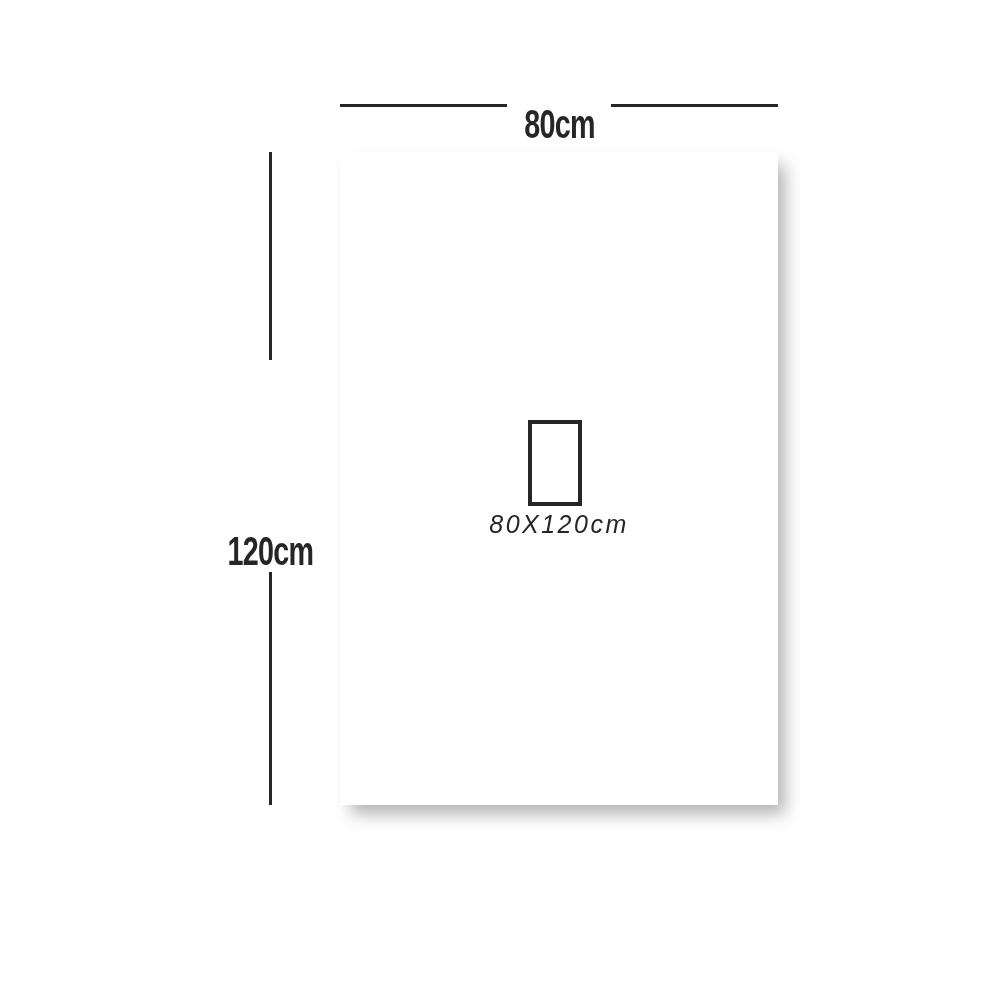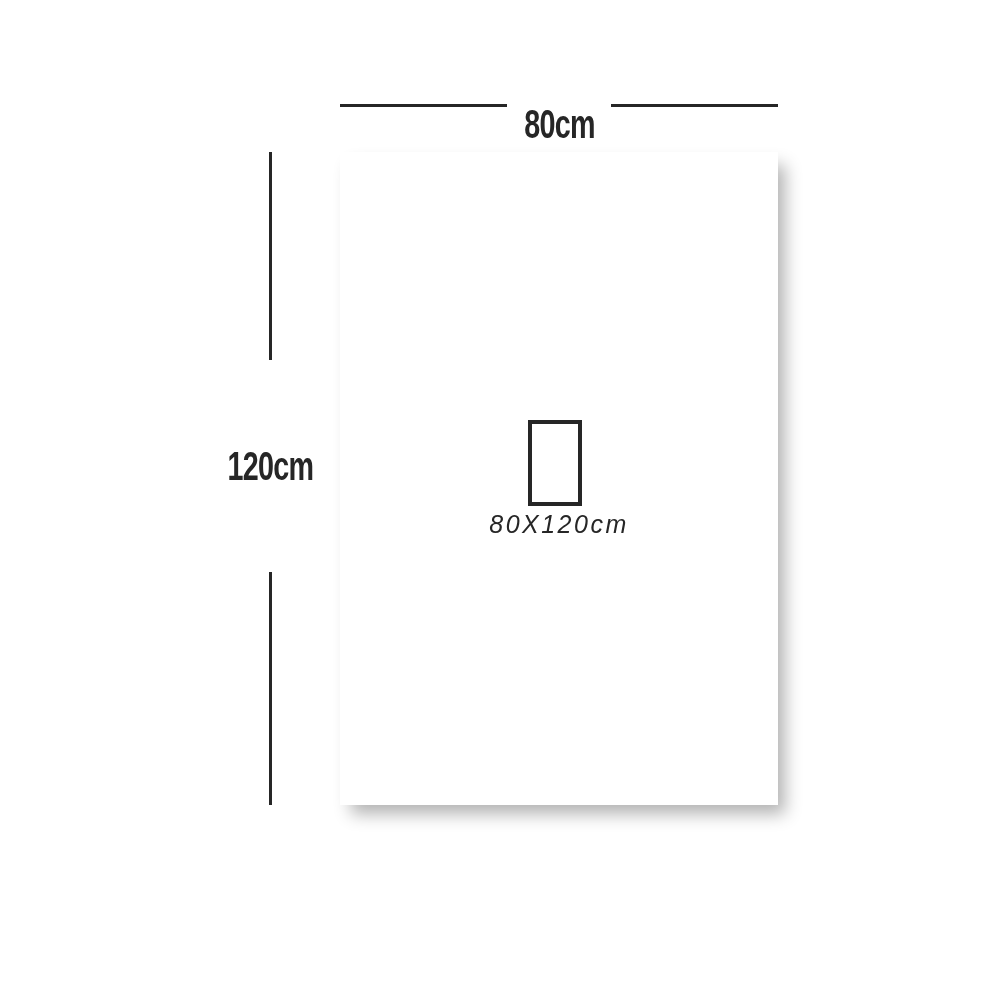--- a/index.html
+++ b/index.html
@@ -74,21 +74,21 @@
   }
   .v-line {
     width: 3px;
     background: var(--line, #262626);
   }
   .v-line.top-seg { height: 208px; }
   .v-line.bottom-seg { height: 233px; }
   .dim-left .mid {
     height: 212px;
     display: flex;
-    align-items: center;
+    align-items: flex-end;
     justify-content: center;
   }
 
   
   .mini-rect {
     position: absolute;
     left: 188px;   
     top: 268px;    
     width: 46px;
     height: 78px;

